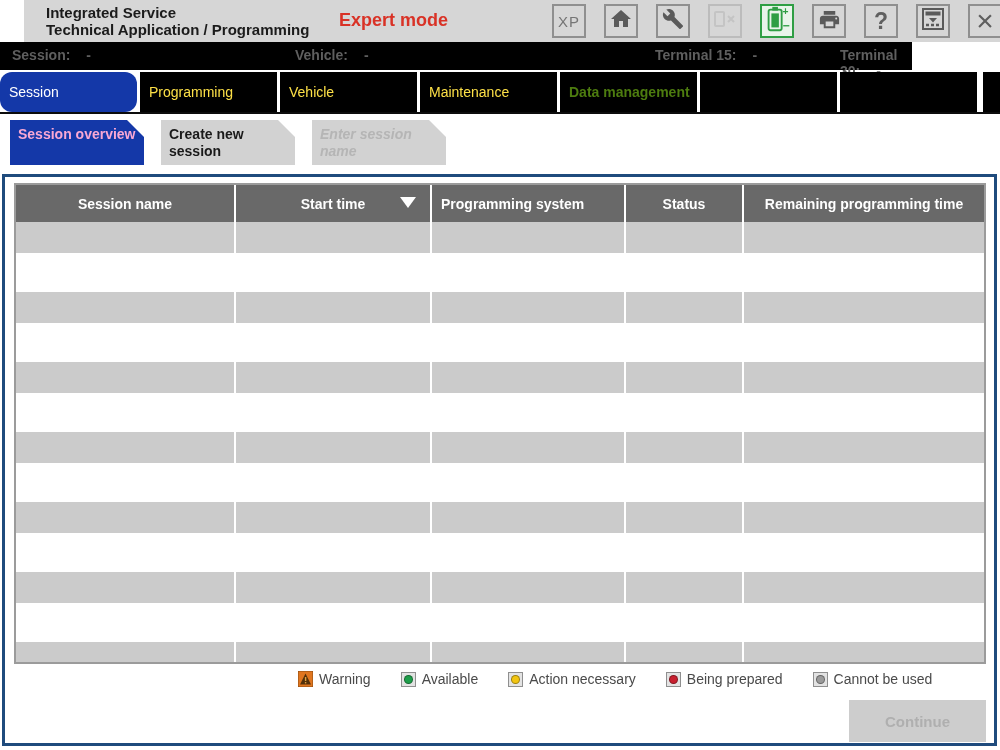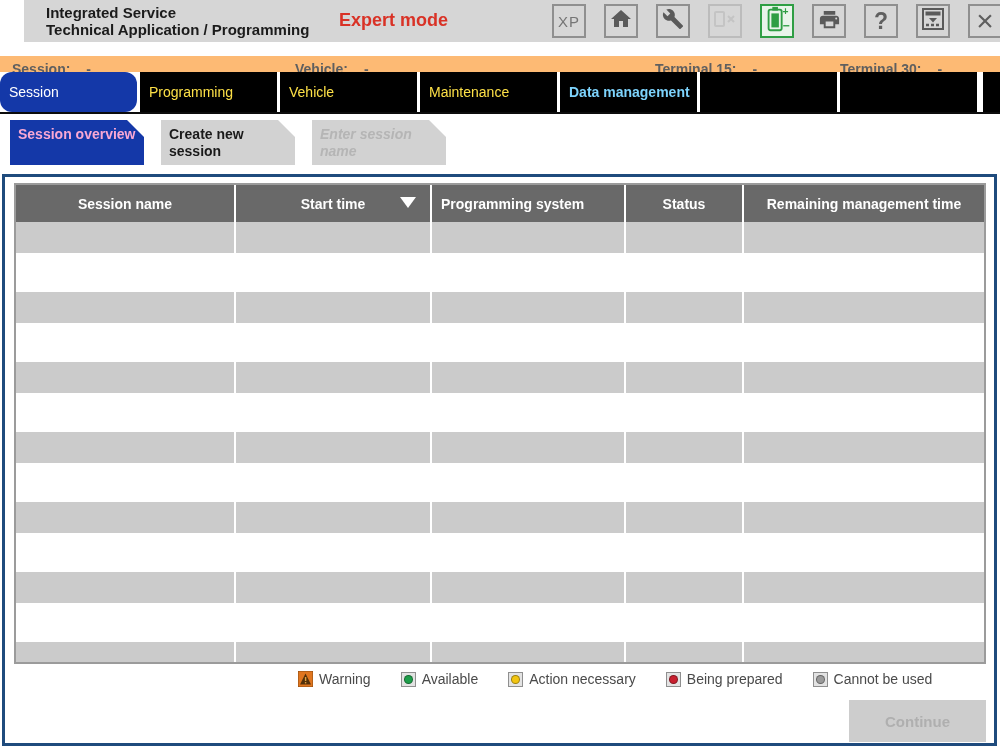--- a/index.html
+++ b/index.html
@@ -15,35 +15,35 @@
   .toolbar { position:absolute; right:22px; top:4px; display:flex; gap:18px; }
   .icon-box { width:34px; height:34px; border:2px solid #8f8f8f; display:flex;
               align-items:center; justify-content:center; color:#5f5f5f; cursor:default; }
   .icon-box.disabled { border-color:#bcbcbc; color:#c4c4c4; }
   .icon-box.battery { border-color:#2f9e44; background:#e9f4ea; }
   .xp-label { font-size:15px; color:#757575; letter-spacing:1px; }
   .q-label  { font-size:23px; font-weight:bold; color:#5f5f5f; }
   .x-label  { font-size:30px; font-weight:400; color:#5f5f5f; line-height:28px; }
 
   
-  .status-row { position:absolute; left:0; top:56px; width:1000px; height:28px; background:#fdba74; }
+  .status-row { position:absolute; left:0; top:42px; width:912px; height:28px; background:#000000; }
   .status-field { position:absolute; top:5px; font-size:14px; font-weight:bold; color:#5f5f5f; }
   .status-field:nth-of-type(1){ left:12px; }
   .status-field:nth-of-type(2){ left:295px; }
   .status-field:nth-of-type(3){ left:655px; }
   .status-field:nth-of-type(4){ left:840px; }
   .status-value { margin-left:16px; }
 
   
   .main-tabs { position:absolute; left:0; top:72px; width:1000px; height:42px;
                display:flex; gap:3px; border-bottom:2px solid #0c0c0c; background:#fff; }
   .main-tab { width:137px; height:40px; background:#000; color:#fde047; font-size:14px;
               display:flex; align-items:center; padding-left:9px; line-height:16px; }
   .main-tab.active { background:#1438a8; color:#fff;border-radius:12px; }
-  .main-tab.emphasis { color:#7dd3fc; font-weight:bold; }
+  .main-tab.emphasis { color:#4d7c0f; font-weight:bold; }
   .main-tab.empty { color:transparent; }
   .main-tab.filler { flex:1; width:auto; }
 
   
   .sub-tabs { position:absolute; left:10px; top:120px; display:flex; gap:17px; }
   .sub-tab { width:134px; height:45px; background:#d2d2d2; color:#1a1a1a; font-size:14px;
              font-weight:bold; line-height:17px; padding:6px 8px;
              clip-path:polygon(0 0, calc(100% - 17px) 0, 100% 17px, 100% 100%, 0 100%); }
   .sub-tab.active { background:#1438a8; color:#f9a8d4; }
   .sub-tab.disabled { color:#b5b5b5;font-style:italic; }
@@ -247,21 +247,21 @@
             <span>Programming system</span>
 
           </div>
 
           <div class="tcell-h">
             <span>Status</span>
 
           </div>
 
           <div class="tcell-h">
-            <span>Remaining management time</span>
+            <span>Remaining programming time</span>
 
           </div>
         </div>
       <div class="tbody">
           <div class="trow">
             <div class="tcell"></div>
             <div class="tcell"></div>
             <div class="tcell"></div>
             <div class="tcell"></div>
             <div class="tcell"></div>

